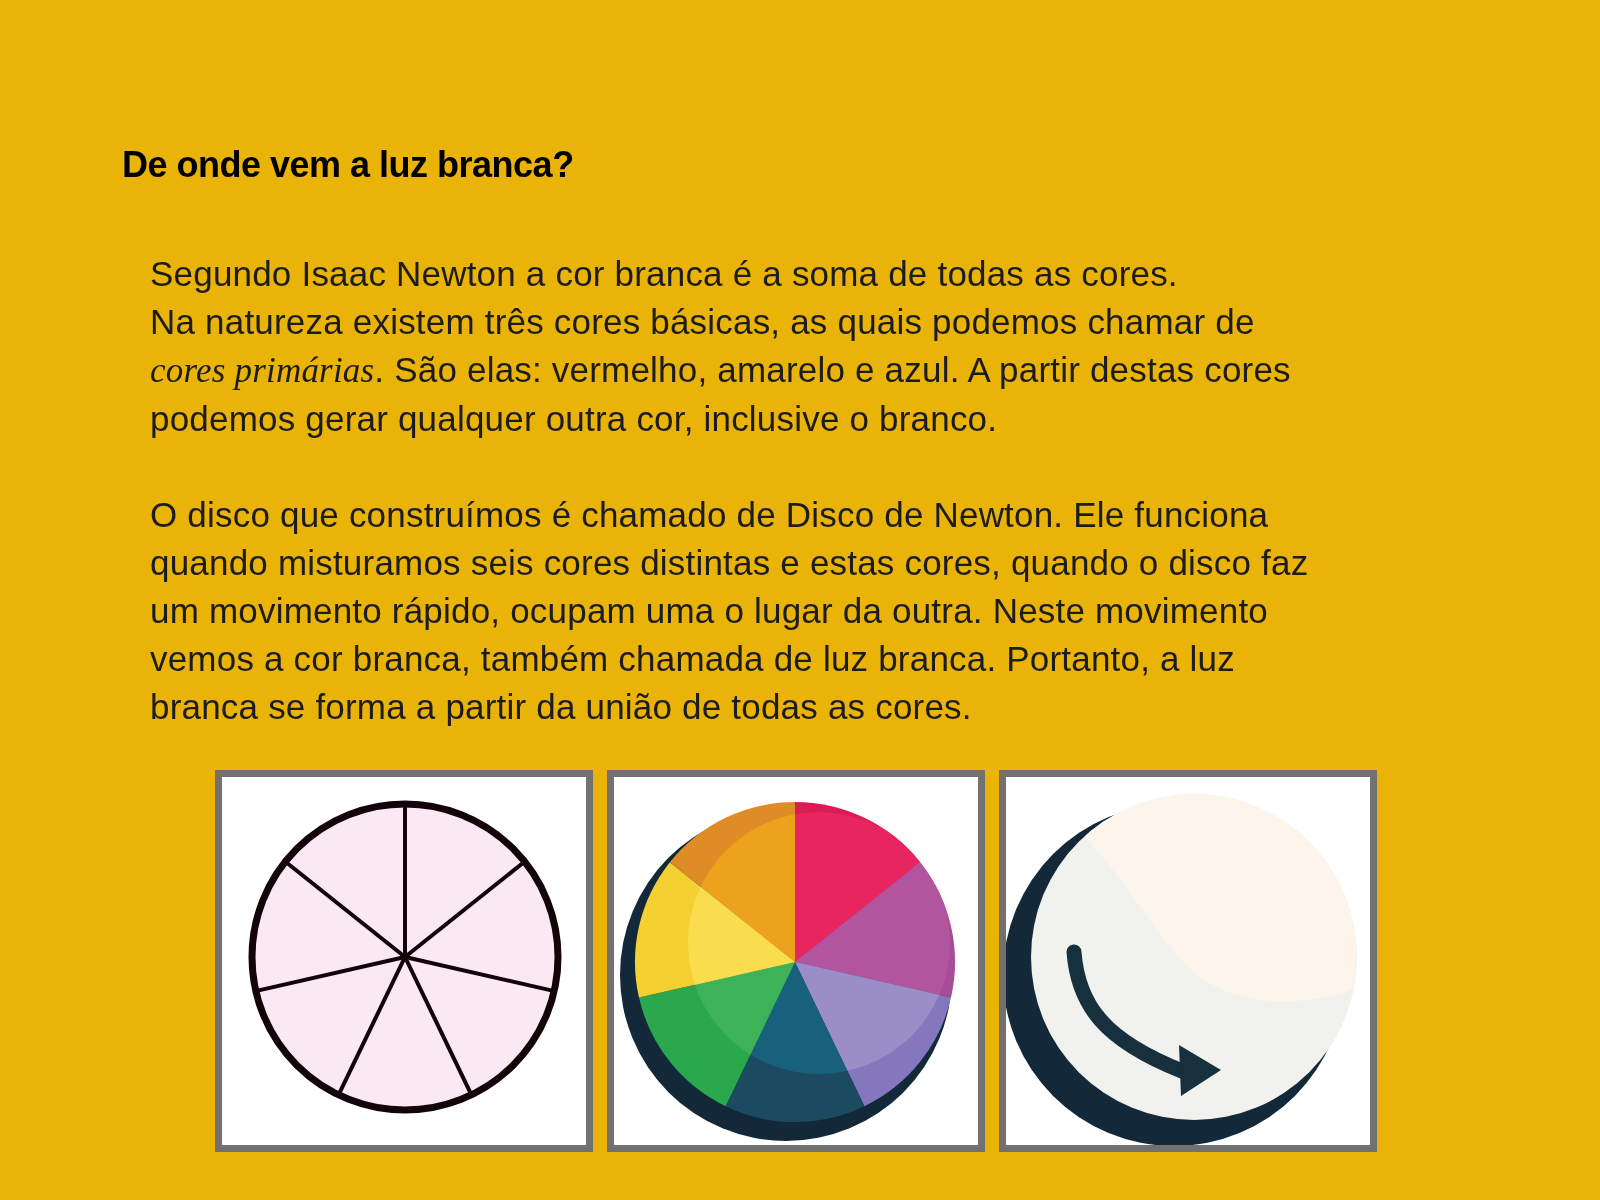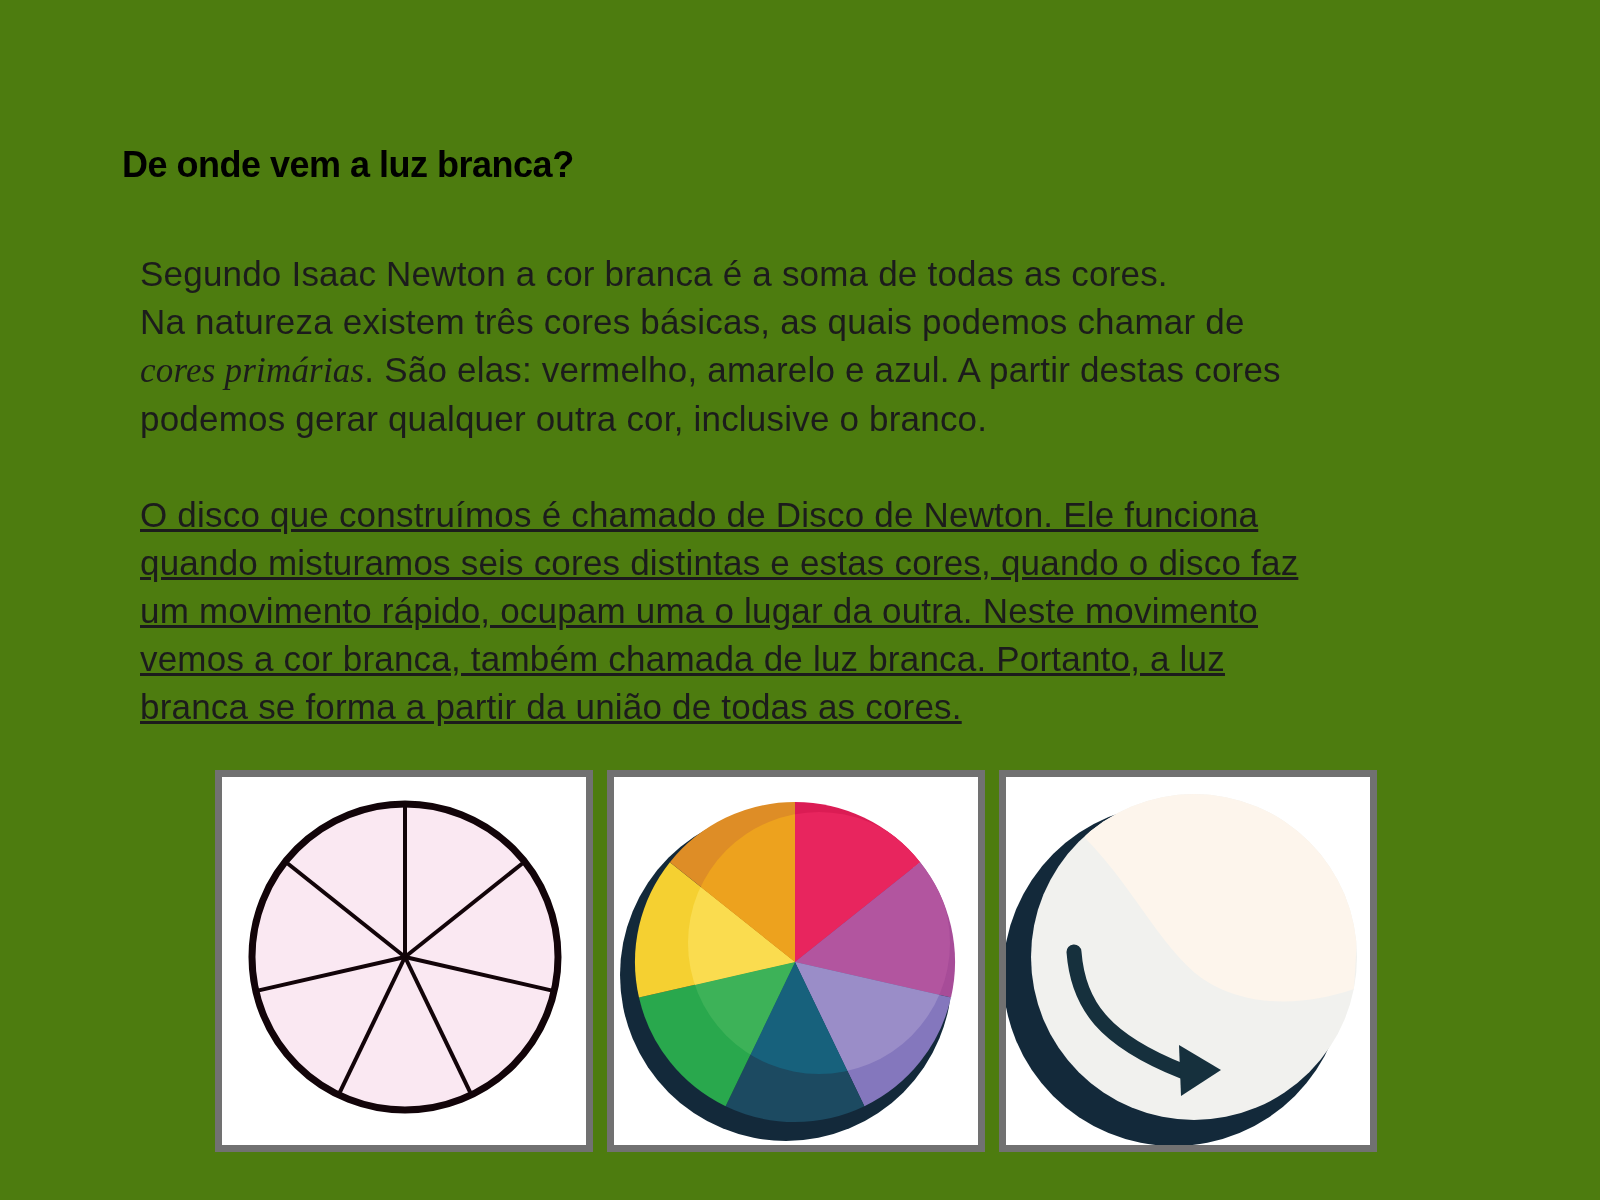--- a/index.html
+++ b/index.html
@@ -1,42 +1,42 @@
 <!DOCTYPE html>
 <html lang="pt"><head>
 <meta charset="utf-8">
 <style>
   html,body{margin:0;padding:0;background:#ffffff;}
   .page{
     position:relative;
     width:1600px;height:1200px;
-    background:#4d7c0f;
+    background:#eab308;
     overflow:hidden;
     font-family:"Liberation Sans","DejaVu Sans",sans-serif;
   }
   .title{
     position:absolute;
     left:122px;top:144px;
     margin:0;
     font-size:36px;
     font-weight:bold;
     letter-spacing:-0.5px;
     color:#000000;
   }
   .text-block{
     position:absolute;
-    left:140px;top:250px;
+    left:150px;top:250px;
     width:1420px;
     font-size:35px;
     line-height:48px;
     color:#1c1c1c;
     letter-spacing:0.2px;
   }
   .text-block p{margin:0;white-space:pre-line;}
-  .text-block p.para-2{margin-top:48px;text-decoration:underline;}
+  .text-block p.para-2{margin-top:48px;}
   .text-block em{font-style:italic;font-family:Liberation Serif, serif;}
   .figures-row{
     position:absolute;
     left:215px;top:770px;
     display:flex;
     gap:14px;
   }
   .frame{
     width:364px;height:368px;
     border:7px solid #717171;

